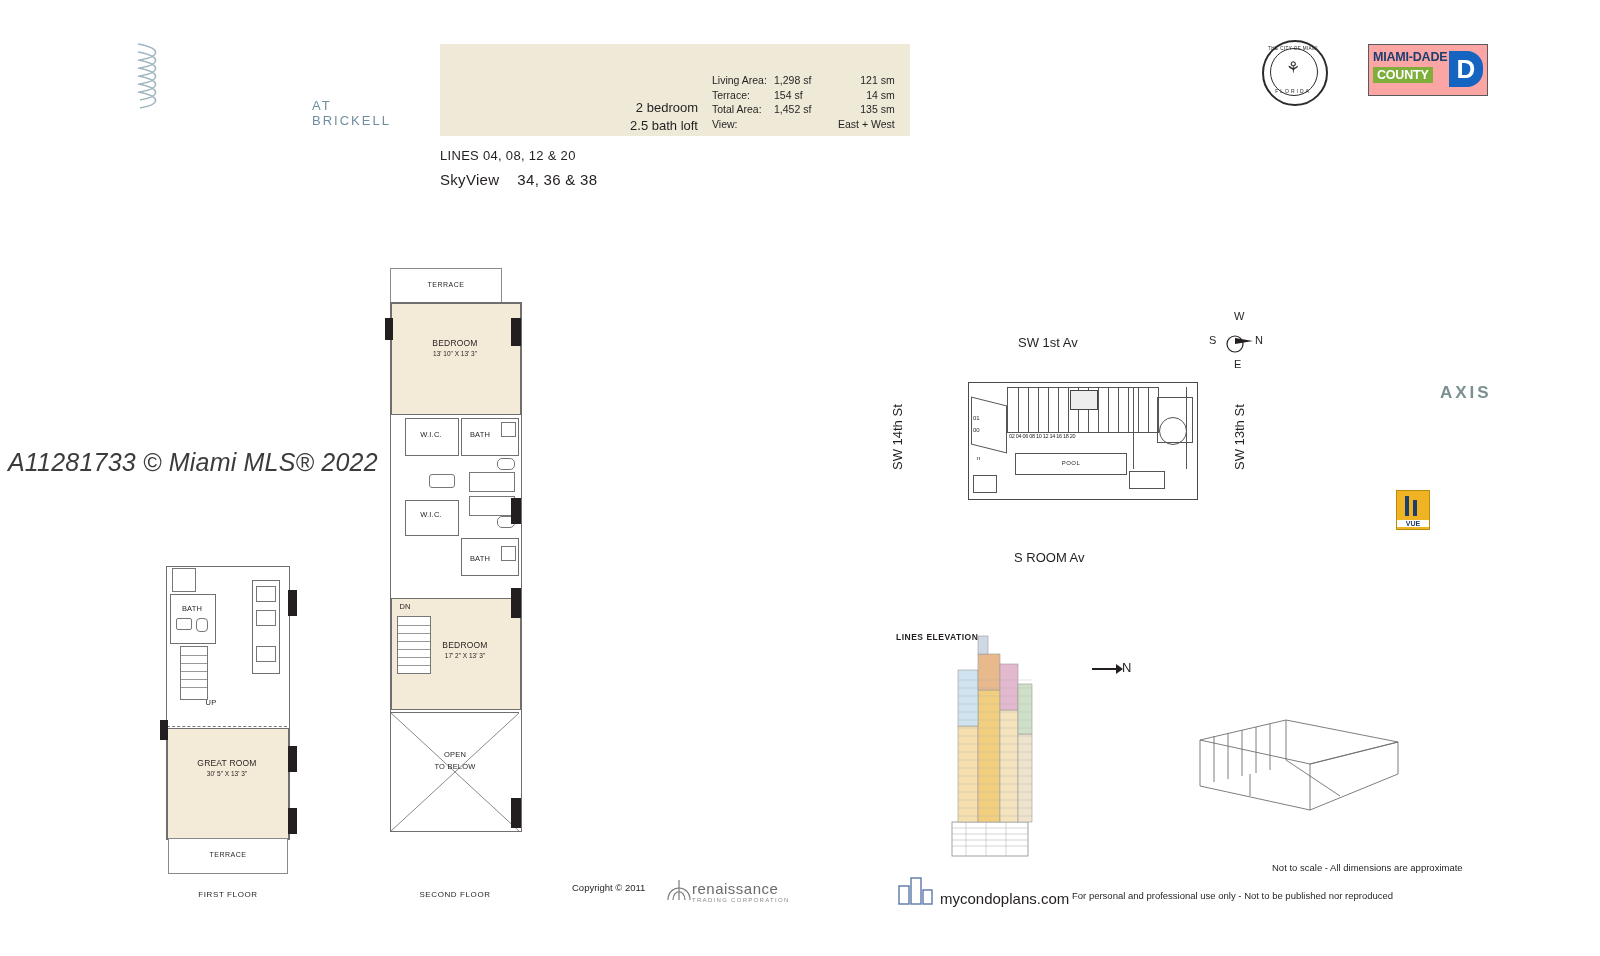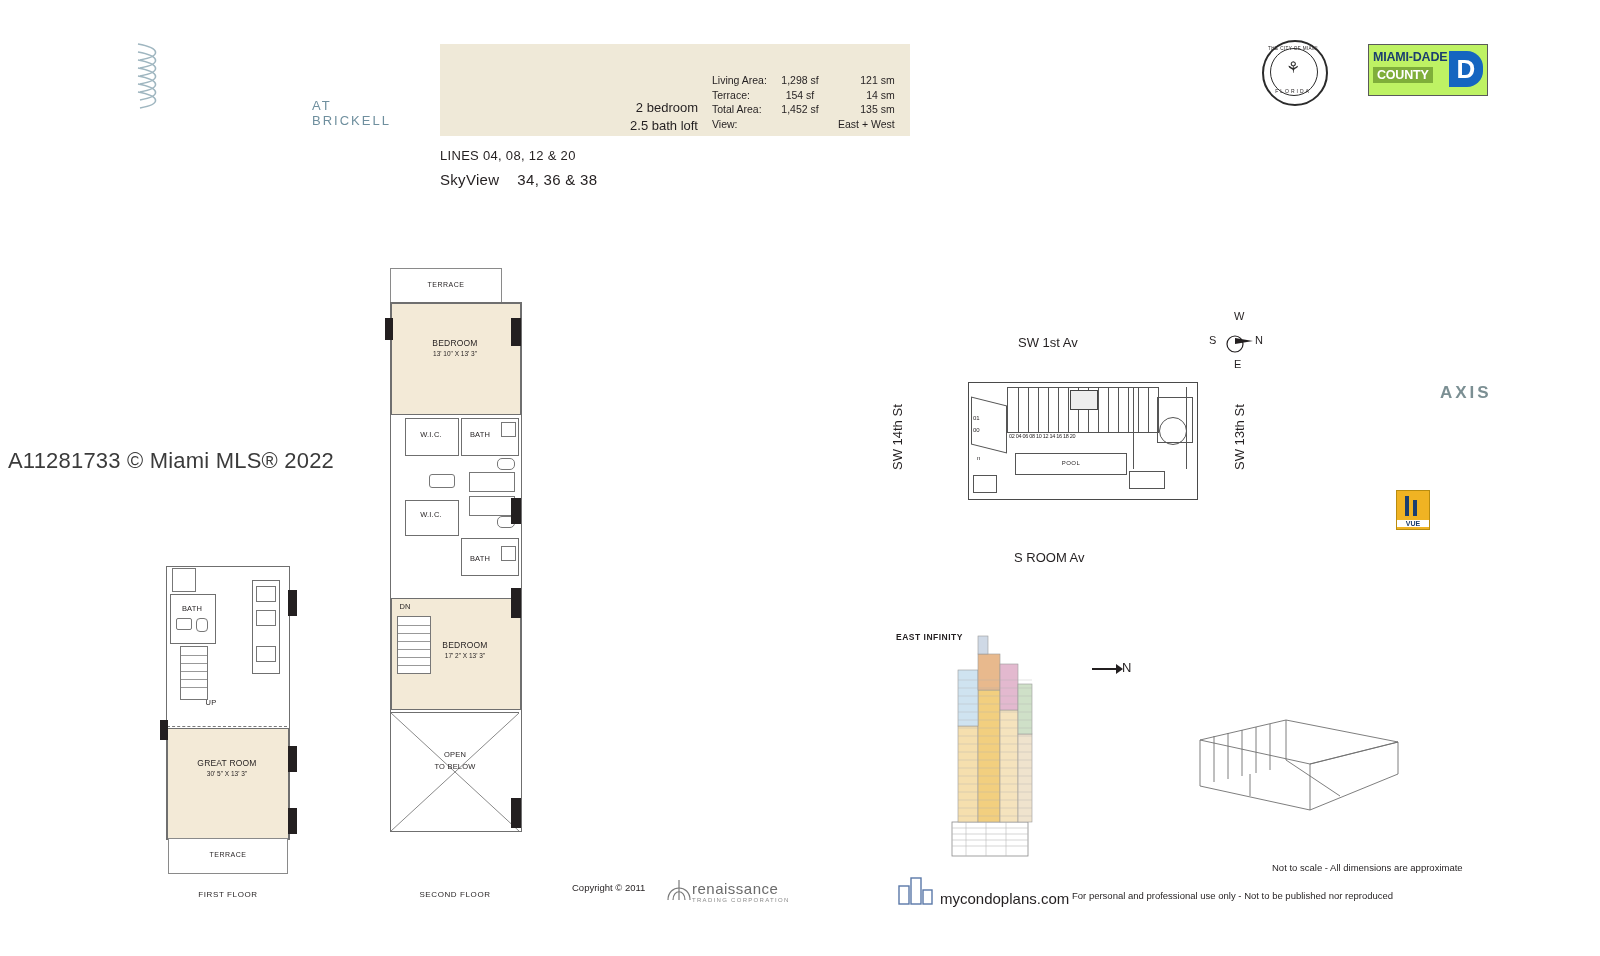--- a/index.html
+++ b/index.html
@@ -31,48 +31,48 @@
   #plantitle{
     position:absolute;left:34px;top:20px;font-size:28px;color:#231f20;font-family:"Liberation Sans",sans-serif;
   }
   #plantitle sup{font-size:10px;vertical-align:super;}
   #bedline{position:absolute;left:0;top:56px;width:258px;text-align:right;font-size:13px;}
   #bathline{position:absolute;left:0;top:74px;width:258px;text-align:right;font-size:13px;}
   #specs{position:absolute;left:272px;top:30px;font-size:10.5px;line-height:13.5px;}
   #specs table{border-collapse:collapse;font-size:10.5px;}
   #specs td{padding:0 0 1px 0;white-space:nowrap;}
   #specs td.l{width:62px;}
-  #specs td.v{width:52px;text-align:center;padding-right:12px;}
+  #specs td.v{width:52px;text-align:left;padding-right:12px;}
   #specs td.m{width:48px;text-align:right;}
   #lines{position:absolute;left:440px;top:148px;font-size:13px;letter-spacing:.3px;}
   #floors{position:absolute;left:440px;top:171px;font-size:15px;letter-spacing:.3px;}
   #floors .sp{display:inline-block;width:18px;}
 
   
   #seal{left:1262px;top:40px;width:64px;height:64px;}
   #seal .ring{
     width:62px;height:62px;border-radius:50%;border:2px solid #2b2b2b;
     position:absolute;left:0;top:0;background:#fff;
   }
   #seal .ring2{
     width:46px;height:46px;border-radius:50%;border:1px solid #2b2b2b;
     position:absolute;left:8px;top:8px;
   }
   #seal .t1{position:absolute;left:0;top:6px;width:62px;text-align:center;font-size:4.6px;letter-spacing:.4px;}
   #seal .t2{position:absolute;left:0;top:48px;width:62px;text-align:center;font-size:5px;letter-spacing:2px;}
   #seal .palm{position:absolute;left:24px;top:20px;font-size:16px;line-height:16px;color:#2b2b2b;}
 
   
-  #mdlogo{left:1368px;top:44px;width:118px;height:50px;border:1px solid #5a5a5a;background:#bef264;}
+  #mdlogo{left:1368px;top:44px;width:118px;height:50px;border:1px solid #5a5a5a;background:#fca5a5;}
   #mdlogo .md1{position:absolute;left:4px;top:5px;font-size:12.5px;font-weight:bold;color:#1b3e6f;letter-spacing:-.2px;}
   #mdlogo .md2{position:absolute;left:4px;top:22px;font-size:12.5px;font-weight:bold;color:#fff;background:#7fae3a;padding:1px 4px;letter-spacing:-.2px;}
   #mdlogo .mdd{position:absolute;right:4px;top:6px;width:34px;height:36px;background:#1565c0;color:#fff;font-size:26px;font-weight:bold;text-align:center;line-height:36px;border-radius:0 16px 16px 0;}
 
   
-  #mls{left:8px;top:448px;font-size:22px;color:#3b3b3b;letter-spacing:.2px;}
+  #mls{left:8px;top:448px;font-size:25px;color:#3b3b3b;letter-spacing:.2px;font-style:italic;}
 
   
   .roomfill{background:#f3ead7;border:1px solid #6f6f6f;}
   .wall{background:#231f20;position:absolute;}
   .lbl{position:absolute;font-size:7.5px;text-align:center;letter-spacing:.2px;color:#231f20;}
   .lbl.big{font-size:8.5px;}
   .dim{position:absolute;font-size:6.5px;text-align:center;color:#231f20;}
   .floorcap{position:absolute;font-size:8px;letter-spacing:.6px;text-align:center;width:140px;}
 
   
@@ -348,21 +348,21 @@
   </svg>
 </div>
 
 <div id="axis">AXIS</div>
 <div id="vue">
   <div class="vbar"></div>
     <div class="vbar2"></div>
   <div class="vtxt">VUE</div>
 </div>
 
-<div id="eastelevlbl">EAST INFINITY</div>
+<div id="eastelevlbl">LINES ELEVATION</div>
 <div class="abs" id="eastelev">
   <svg width="200" height="230" viewBox="0 0 200 230">
 
     <rect x="56" y="192" width="76" height="34" fill="#ffffff" stroke="#8a8a8a" stroke-width="0.8"></rect>
     <g stroke="#b9b9b9" stroke-width="0.6">
       <line x1="56" y1="198" x2="132" y2="198"></line>
         <line x1="56" y1="204" x2="132" y2="204"></line>
       <line x1="56" y1="210" x2="132" y2="210"></line>
         <line x1="56" y1="216" x2="132" y2="216"></line>
       <line x1="70" y1="192" x2="70" y2="226"></line>

